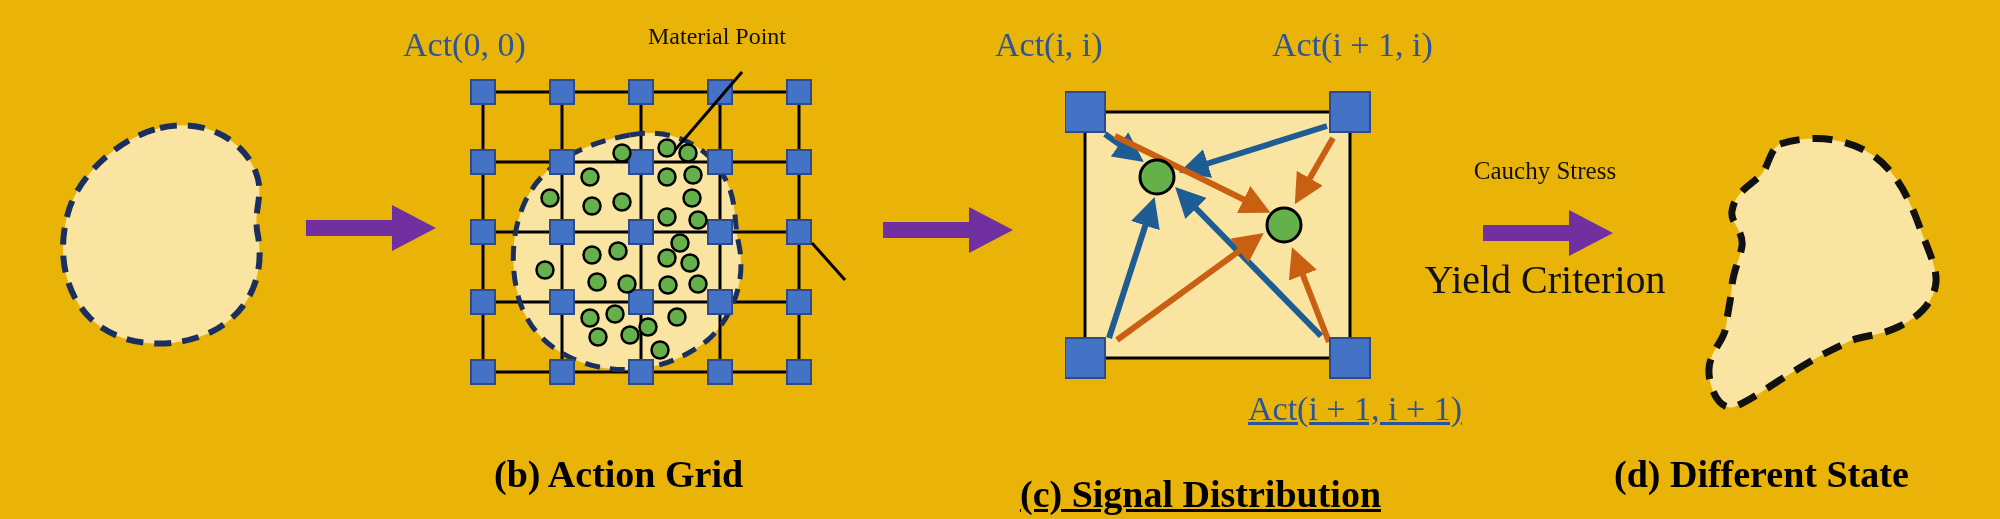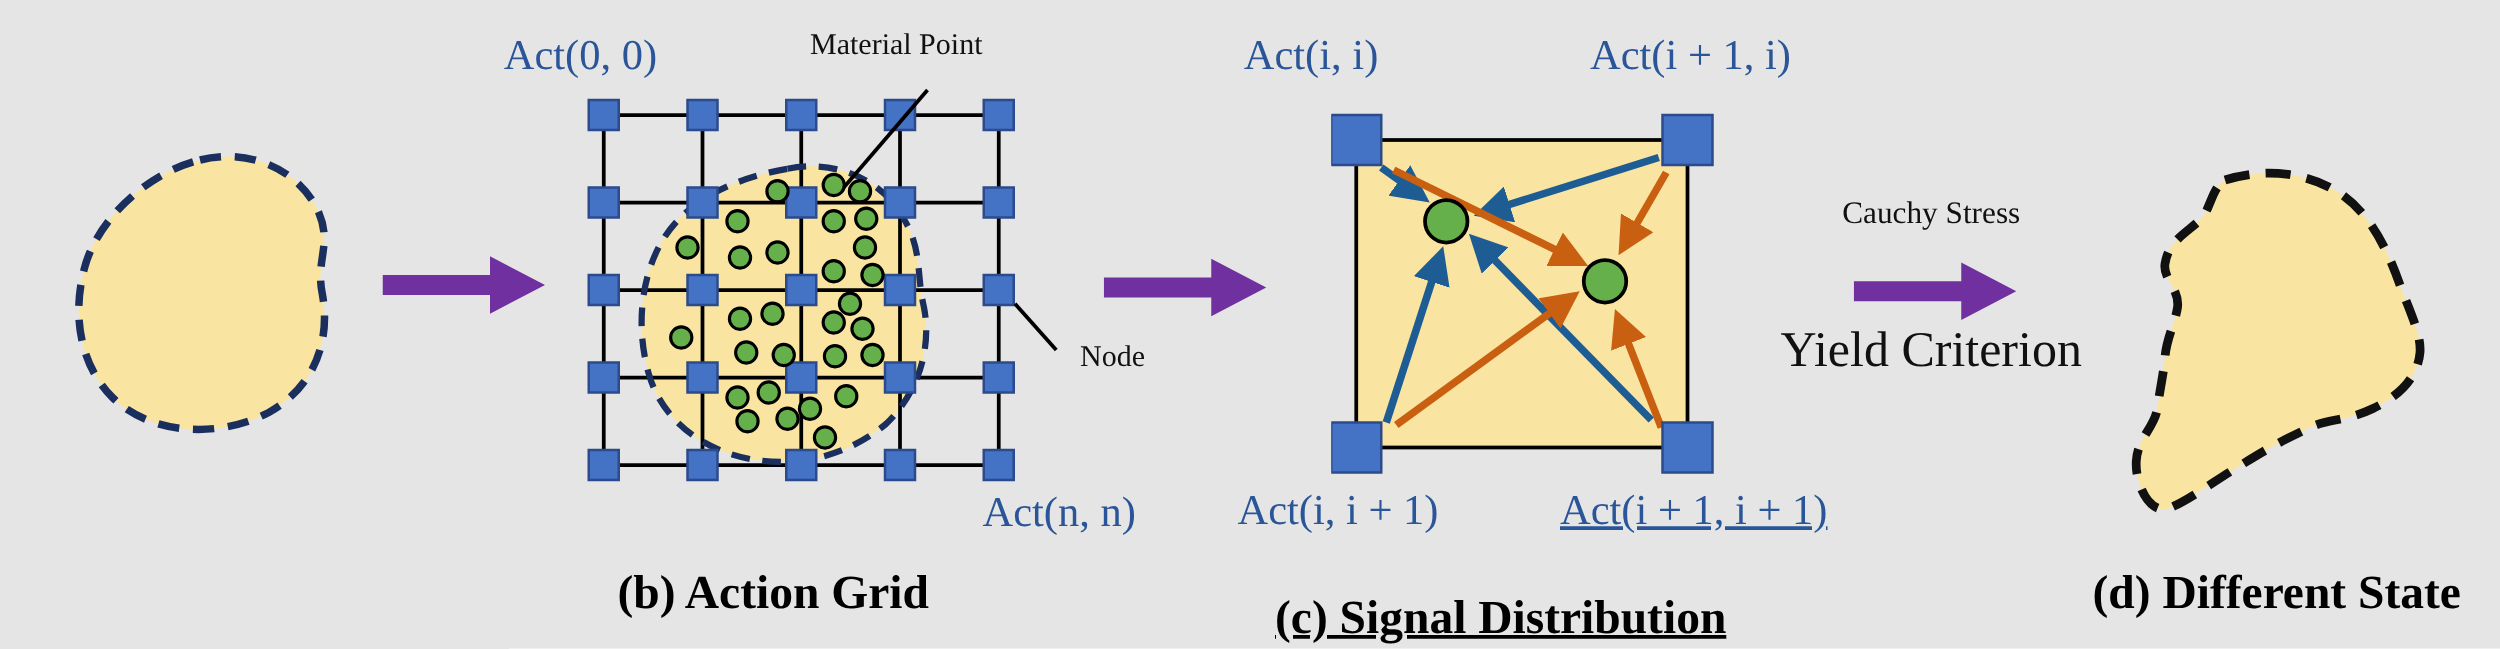--- a/index.html
+++ b/index.html
@@ -9,21 +9,21 @@
     --green:#65B04A;
     --purple:#7030A0;
     --sig-blue:#1E5C94;
     --sig-orange:#C95F11;
     --act-blue:#2A5699;
     --navy:#1B2F5E;
     --ink:#111111;
   }
   html,body{margin:0;padding:0;background:#fff;}
   .stage{
-    position:relative;width:2000px;height:519px;background:#e5e5e5;overflow:hidden;
+    position:relative;width:2000px;height:519px;background:#eab308;overflow:hidden;
     font-family:"Liberation Serif","DejaVu Serif",serif;
   }
   .abs{position:absolute;}
   .act-label{
     color:var(--act-blue);font-size:34px;line-height:1.1;white-space:nowrap;
   }
   .anno-label{
     color:var(--ink);font-size:24px;line-height:1.4;white-space:nowrap;
   }
   .caption{
@@ -135,24 +135,22 @@
         <circle cx="175" cy="268" r="8.5" class="mat-pt"></circle>
         <circle cx="205" cy="283" r="8.5" class="mat-pt"></circle>
       </g>
     <line class="pointer" x1="287" y1="5" x2="220" y2="83"></line>
     <line class="pointer" x1="357" y1="176" x2="390" y2="213"></line>
   </svg>
 
   <div class="abs anno-label" style="left:648px;top:20px;">Material Point</div>
 
   <div class="abs anno-label center" style="left:815px;top:270px;width:150px;">
-    <div>Node</div>
   </div>
 
-  <div class="abs act-label" style="left:786px;top:392px;">Act(n, n)</div>
 
   <svg class="abs" style="left:883px;top:205px;" width="132" height="50" viewBox="0 0 132 50">
     <polygon class="purple-arrow" points="0,17 86,17 86,2 130,25 86,48 86,33 0,33"></polygon>
   </svg>
 
   <div class="abs act-label" style="left:995px;top:26px;">Act(i, i)</div>
   <div class="abs act-label" style="left:1272px;top:26px;">Act(i + 1, i)</div>
 
   <svg class="abs" style="left:1065px;top:90px;" width="310" height="290" viewBox="0 0 310 290">
     <defs>
@@ -177,31 +175,30 @@
 
     <circle class="sig-circle" cx="92" cy="87" r="17"></circle>
     <circle class="sig-circle" cx="219" cy="135" r="17"></circle>
 
     <rect class="node-sq" x="0" y="2" width="40" height="40"></rect>
     <rect class="node-sq" x="265" y="2" width="40" height="40"></rect>
     <rect class="node-sq" x="0" y="248" width="40" height="40"></rect>
     <rect class="node-sq" x="265" y="248" width="40" height="40"></rect>
   </svg>
 
-  <div class="abs act-label" style="left:990px;top:390px;">Act(i, i + 1)</div>
   <div class="abs act-label" style="left:1248px;top:390px;text-decoration:underline;">Act(i + 1, i + 1)</div>
 
   <div class="abs anno-label center" style="left:1420px;top:153px;width:250px;font-size:25px;">Cauchy Stress</div>
   <svg class="abs" style="left:1483px;top:208px;" width="132" height="50" viewBox="0 0 132 50">
     <polygon class="purple-arrow" points="0,17 86,17 86,2 130,25 86,48 86,33 0,33"></polygon>
   </svg>
   <div class="abs anno-label center" style="left:1420px;top:252px;width:250px;font-size:40px;">Yield Criterion</div>
 
   <svg class="abs" style="left:1660px;top:128px;" width="290" height="295" viewBox="0 0 290 295">
     <path class="blob-fill" d="M 120 16 C 152 6, 186 10, 211 26 C 236 42, 250 72, 260 100 C 269 124, 277 140, 276 154 C 274 176, 257 190, 238 199 C 217 209, 202 207, 188 214 C 158 228, 146 236, 128 247 C 110 258, 88 274, 74 279 C 60 283, 48 260, 49 241 C 50 222, 64 214, 66 198 C 68 183, 71 170, 72 158 C 73 143, 80 131, 82 118 C 84 103, 70 95, 72 83 C 75 64, 90 58, 101 47 C 108 40, 110 21, 120 16 Z"></path>
     <path class="black-dash" d="M 120 16 C 152 6, 186 10, 211 26 C 236 42, 250 72, 260 100 C 269 124, 277 140, 276 154 C 274 176, 257 190, 238 199 C 217 209, 202 207, 188 214 C 158 228, 146 236, 128 247 C 110 258, 88 274, 74 279 C 60 283, 48 260, 49 241 C 50 222, 64 214, 66 198 C 68 183, 71 170, 72 158 C 73 143, 80 131, 82 118 C 84 103, 70 95, 72 83 C 75 64, 90 58, 101 47 C 108 40, 110 21, 120 16 Z"></path>
   </svg>
 
   <div class="abs caption" style="left:494px;top:452px;">(b) Action Grid</div>
   <div class="abs caption" style="left:1020px;top:472px;text-decoration:underline;">(c) Signal Distribution</div>
-  <div class="abs caption" style="left:1674px;top:452px;">(d) Different State</div>
+  <div class="abs caption" style="left:1614px;top:452px;">(d) Different State</div>
 
 </div>
 
 </body></html>

